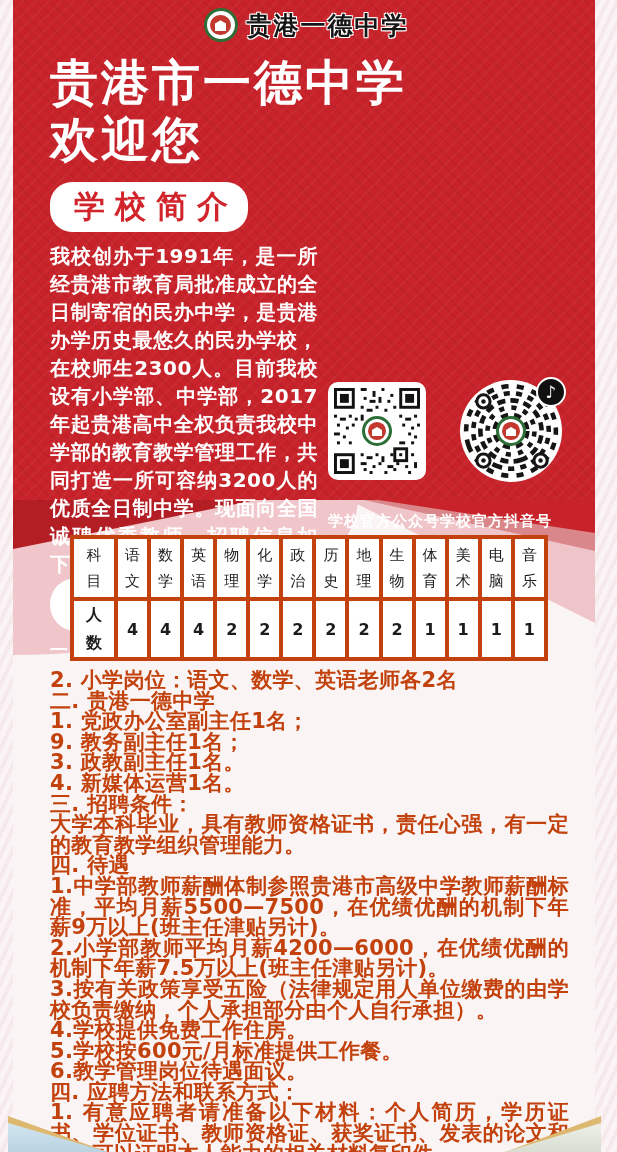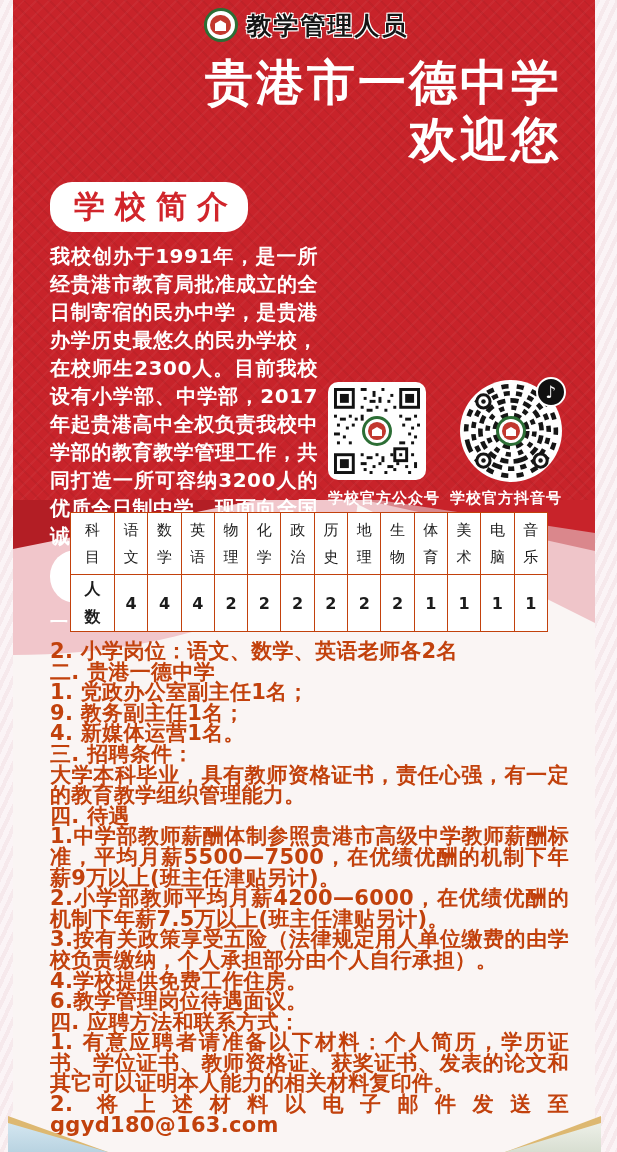--- a/index.html
+++ b/index.html
@@ -22,21 +22,21 @@
   .emblem { display:inline-block; position:relative; border-radius:50%; background:#fff; border:3px solid #2c6e35; flex:none; }
   .emblem-core { position:absolute; inset:13%; border-radius:50%; background:#c2382e; }
   .emblem-building { position:absolute; left:29%; right:29%; top:33%; bottom:28%; background:#fff;
       clip-path:polygon(50% 0,100% 32%,100% 100%,0 100%,0 32%); }
   .emblem--logo { width:34px; height:34px; }
   .emblem--qr { width:30px; height:30px; }
   .logo-text { font-family:"DejaVu Serif", serif; font-weight:900; font-size:25px; color:#151515; letter-spacing:2px;
       text-shadow:-1px -1px 0 #fff,1px -1px 0 #fff,-1px 1px 0 #fff,1px 1px 0 #fff; }
 
   
-  .main-title { text-align:right; color:#ffffff; font-weight:800; font-size:48px; line-height:57px;
+  .main-title { text-align:left; color:#ffffff; font-weight:800; font-size:48px; line-height:57px;
       letter-spacing:3px; margin-bottom:14px; }
 
   
   .pill { display:inline-block; background:#ffffff; color:#d1252b; font-weight:800; }
   .pill--intro { font-size:31px; letter-spacing:10px; padding:4px 10px 4px 24px; border-radius:22px; margin-bottom:10px; }
   .pill--jobs  { font-size:30px; letter-spacing:13px; padding:6px 18px 6px 32px; border-radius:26px; }
 
   
   .intro-para { color:#ffffff; font-weight:700; font-size:20px; line-height:28px; letter-spacing:0.5px;
       text-align:justify; }
@@ -47,21 +47,21 @@
   .qr-float { float:right; width:234px; margin-top:138px; margin-left:10px; position:relative; z-index:2; }
   .qr-row { display:flex; justify-content:space-between; align-items:center; }
   .qr-wechat { position:relative; width:98px; height:98px; background:#fff; border-radius:10px; padding:6px; }
   .qr-wechat svg { width:86px; height:86px; display:block; }
   .qr-douyin { position:relative; width:102px; height:102px; background:#fff; border-radius:50%; }
   .qr-douyin svg { width:102px; height:102px; display:block; }
   .qr-center { position:absolute; left:50%; top:50%; transform:translate(-50%,-50%); }
   .tiktok-badge { position:absolute; top:-3px; right:-4px; width:30px; height:30px; border-radius:50%;
       background:#101010; color:#fff; font-size:17px; font-weight:700; display:flex; align-items:center;
       justify-content:center; border:2px solid #fff; }
-  .qr-labels { display:flex; justify-content:space-between; margin-top:2px; }
+  .qr-labels { display:flex; margin-top:25px; }
   .qr-labels span { width:112px; text-align:center; color:#fff; font-weight:800; font-size:15px; letter-spacing:1px; }
 
   .teachers-line { color:#fff; font-weight:800; font-size:18px; letter-spacing:1px; margin-top:7px; }
 
   
   .deco { position:absolute; z-index:1; }
   .left-pink-blob { top:497px; left:0; width:345px; height:158px; background:#f1c6cb;
       border-radius:0 0 100% 0 / 0 0 100% 0; }
   .tri-left-red { top:497px; left:0; width:258px; height:52px; background:#b31e25;
       clip-path:polygon(0 0,100% 0,0 100%); z-index:2; }
@@ -70,21 +70,21 @@
   .tri-right-mid { top:497px; right:0; width:252px; height:54px; background:#da878c;
       clip-path:polygon(3% 0,100% 0,100% 100%); z-index:2; }
   .tri-right-red { top:497px; right:0; width:236px; height:36px; background:#c8232a;
       clip-path:polygon(0 0,100% 0,100% 100%); z-index:3; }
 
   
   .light-part { position:relative; height:652px; padding:6px 26px 0 37px; z-index:4; }
 
   table.jobs-table { border-collapse:collapse; table-layout:fixed; width:478px; margin:0 0 0 20px;
       background:#ffffff; }
-  table.jobs-table td { border:1px solid #c2410c; text-align:center; vertical-align:middle; padding:0; }
+  table.jobs-table td { border:4px solid #c2410c; text-align:center; vertical-align:middle; padding:0; }
   .jobs-table .hrow td { height:62px; font-family:"DejaVu Serif", serif; font-size:15px; color:#1c1c1c; }
   .jobs-table .nrow td { height:40px; font-size:16px; font-weight:600; color:#1c1c1c; }
   .jobs-table .vert { display:inline-block; width:1.05em; word-break:break-all; line-height:1.75; }
   .jobs-table col.c0 { width:44px; }
 
   .list { margin-top:9px; }
   .list-line { color:#c2410c; font-weight:700; font-size:21px; line-height:20.6px; letter-spacing:0.3px;
       text-align:justify; }
 
   
@@ -110,21 +110,21 @@
     <div class="deco tri-right-mid"></div>
     <div class="deco tri-right-red"></div>
 
     <div class="red-part">
 
       <div class="logo-row">
         <span class="emblem emblem--logo">
           <span class="emblem-core"></span>
           <span class="emblem-building"></span>
         </span>
-        <span class="logo-text">教学管理人员</span>
+        <span class="logo-text">贵港一德中学</span>
       </div>
 
       <div class="main-title">
         <div>贵港市一德中学</div>
         <div>欢迎您</div>
       </div>
 
       <div>
         <span class="pill pill--intro">学校简介</span>
       </div>
@@ -301,28 +301,30 @@
           <td><span>1</span></td>
         </tr>
       </tbody>
         </table>
 
       <div class="list">
         <div class="list-line">2. 小学岗位：语文、数学、英语老师各2名</div>
         <div class="list-line">二. 贵港一德中学</div>
         <div class="list-line">1. 党政办公室副主任1名；</div>
         <div class="list-line">9. 教务副主任1名；</div>
+        <div class="list-line">3. 政教副主任1名。</div>
         <div class="list-line">4. 新媒体运营1名。</div>
         <div class="list-line">三. 招聘条件：</div>
         <div class="list-line">大学本科毕业，具有教师资格证书，责任心强，有一定的教育教学组织管理能力。</div>
         <div class="list-line">四. 待遇</div>
         <div class="list-line">1.中学部教师薪酬体制参照贵港市高级中学教师薪酬标准，平均月薪5500—7500，在优绩优酬的机制下年薪9万以上(班主任津贴另计)。</div>
         <div class="list-line">2.小学部教师平均月薪4200—6000，在优绩优酬的机制下年薪7.5万以上(班主任津贴另计)。</div>
         <div class="list-line">3.按有关政策享受五险（法律规定用人单位缴费的由学校负责缴纳，个人承担部分由个人自行承担）。</div>
         <div class="list-line">4.学校提供免费工作住房。</div>
+        <div class="list-line">5.学校按600元/月标准提供工作餐。</div>
         <div class="list-line">6.教学管理岗位待遇面议。</div>
         <div class="list-line">四. 应聘方法和联系方式：</div>
         <div class="list-line">1. 有意应聘者请准备以下材料：个人简历，学历证书、学位证书、教师资格证、获奖证书、发表的论文和其它可以证明本人能力的相关材料复印件。</div>
         <div class="list-line">2. 将上述材料以电子邮件发送至ggyd180@163.com</div>
       </div>
 
     </div>
   </div>
 
   <div class="corner corner-left">

